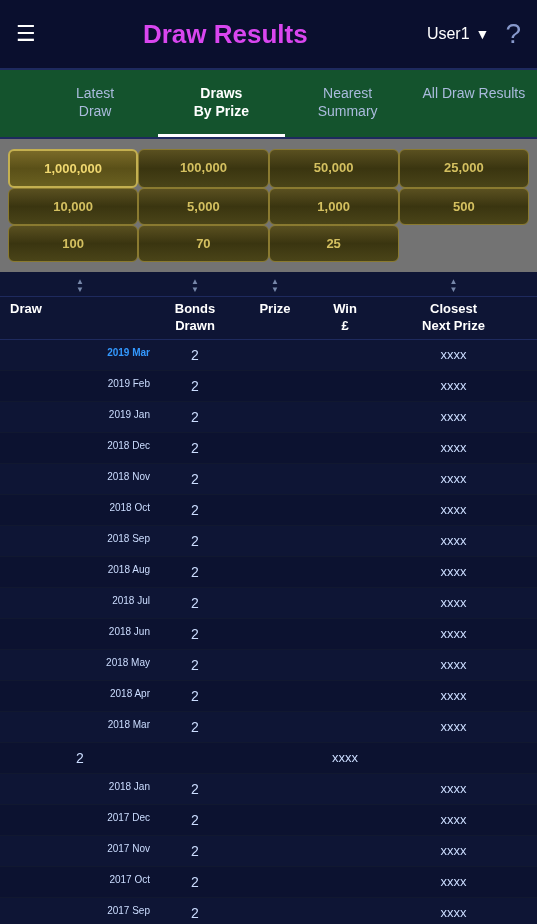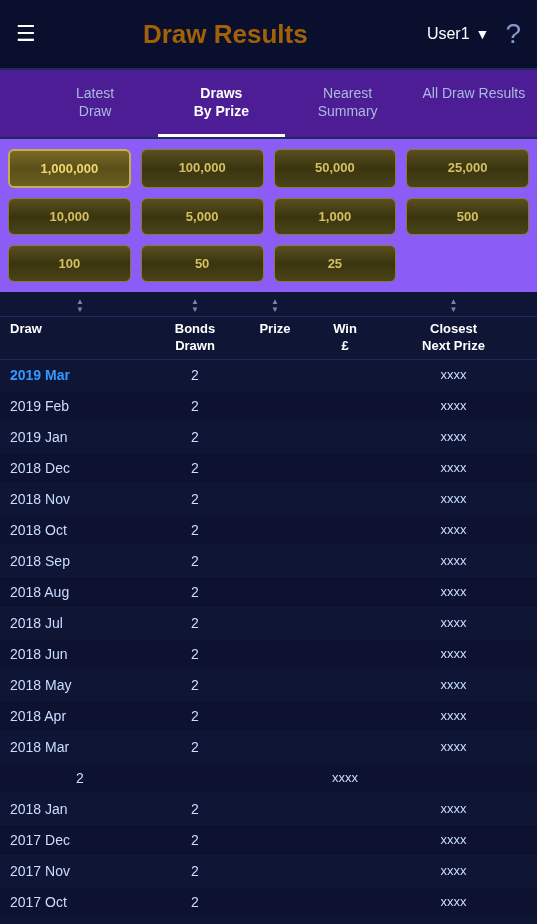--- a/index.html
+++ b/index.html
@@ -23,21 +23,21 @@
       height: 70px;
     }
     .header-menu-icon {
       font-size: 22px;
       cursor: pointer;
       color: #ffffff;
     }
     .header-title {
       font-size: 26px;
       font-weight: bold;
-      color: #a16207;
+      color: #d946ef;
       flex: 1;
       text-align: center;
     }
     .header-user {
       display: flex;
       align-items: center;
       gap: 6px;
       cursor: pointer;
     }
     .header-user-name {
@@ -52,21 +52,21 @@
     .header-help-icon {
       font-size: 28px;
       color: #8899cc;
       margin-left: 16px;
       cursor: pointer;
     }
 
     
     .tabs {
       display: flex;
-      background-color: #4c1d95;
+      background-color: #14532d;
       border-bottom: 2px solid #1e2a5e;
       padding-left: 32px;
     }
     .tab {
       flex: 1;
       text-align: center;
       padding: 14px 8px;
       font-size: 14px;
       color: #aabbdd;
       cursor: pointer;
@@ -76,23 +76,23 @@
     .tab.active {
       color: #ffffff;
       border-bottom: 3px solid #ffffff;
       font-weight: bold;
     }
 
     
     .prize-grid {
       display: grid;
       grid-template-columns: repeat(4, 1fr);
-      gap: 10px;
+      gap: 0;
       padding: 10px 8px;
-      background-color: #8b5cf6;
+      background-color: #737373;
     }
     .prize-btn {
       background: linear-gradient(180deg, #5a5020 0%, #3a3510 50%, #4a4418 100%);
       border: 1.5px solid #8a7a30;
       border-radius: 6px;
       color: #d4c060;
       text-align: center;
       padding: 10px 4px;
       font-size: 13px;
       font-weight: bold;
@@ -153,22 +153,22 @@
     }
     .data-row:nth-child(even) {
       background-color: #0c1230;
     }
     .data-cell {
       text-align: center;
       font-size: 14px;
       color: #ccddff;
     }
     .data-cell.draw-name {
-      text-align: left;
-      font-size: 14px;
+      text-align: right;
+      font-size: 10px;
     }
     .data-cell.draw-name.current {
       color: #3399ff;
       font-weight: bold;
     }
     .data-cell.draw-name.past {
       color: #ccddff;
     }
     .data-cell.xxxx {
       color: #ccddff;
@@ -206,21 +206,21 @@
 <div class="prize-grid">
   <div class="prize-btn active">1,000,000</div>
   <div class="prize-btn">100,000</div>
   <div class="prize-btn">50,000</div>
   <div class="prize-btn">25,000</div>
   <div class="prize-btn">10,000</div>
   <div class="prize-btn">5,000</div>
   <div class="prize-btn">1,000</div>
   <div class="prize-btn">500</div>
   <div class="prize-btn">100</div>
-  <div class="prize-btn">50</div>
+  <div class="prize-btn">70</div>
   <div class="prize-btn">25</div>
 </div>
 
 <div class="table-container">
 
   <div class="sort-row">
     <div class="sort-cell">
       <span class="sort-arrows">▲<br>▼</span>
     </div>
     <div class="sort-cell">

